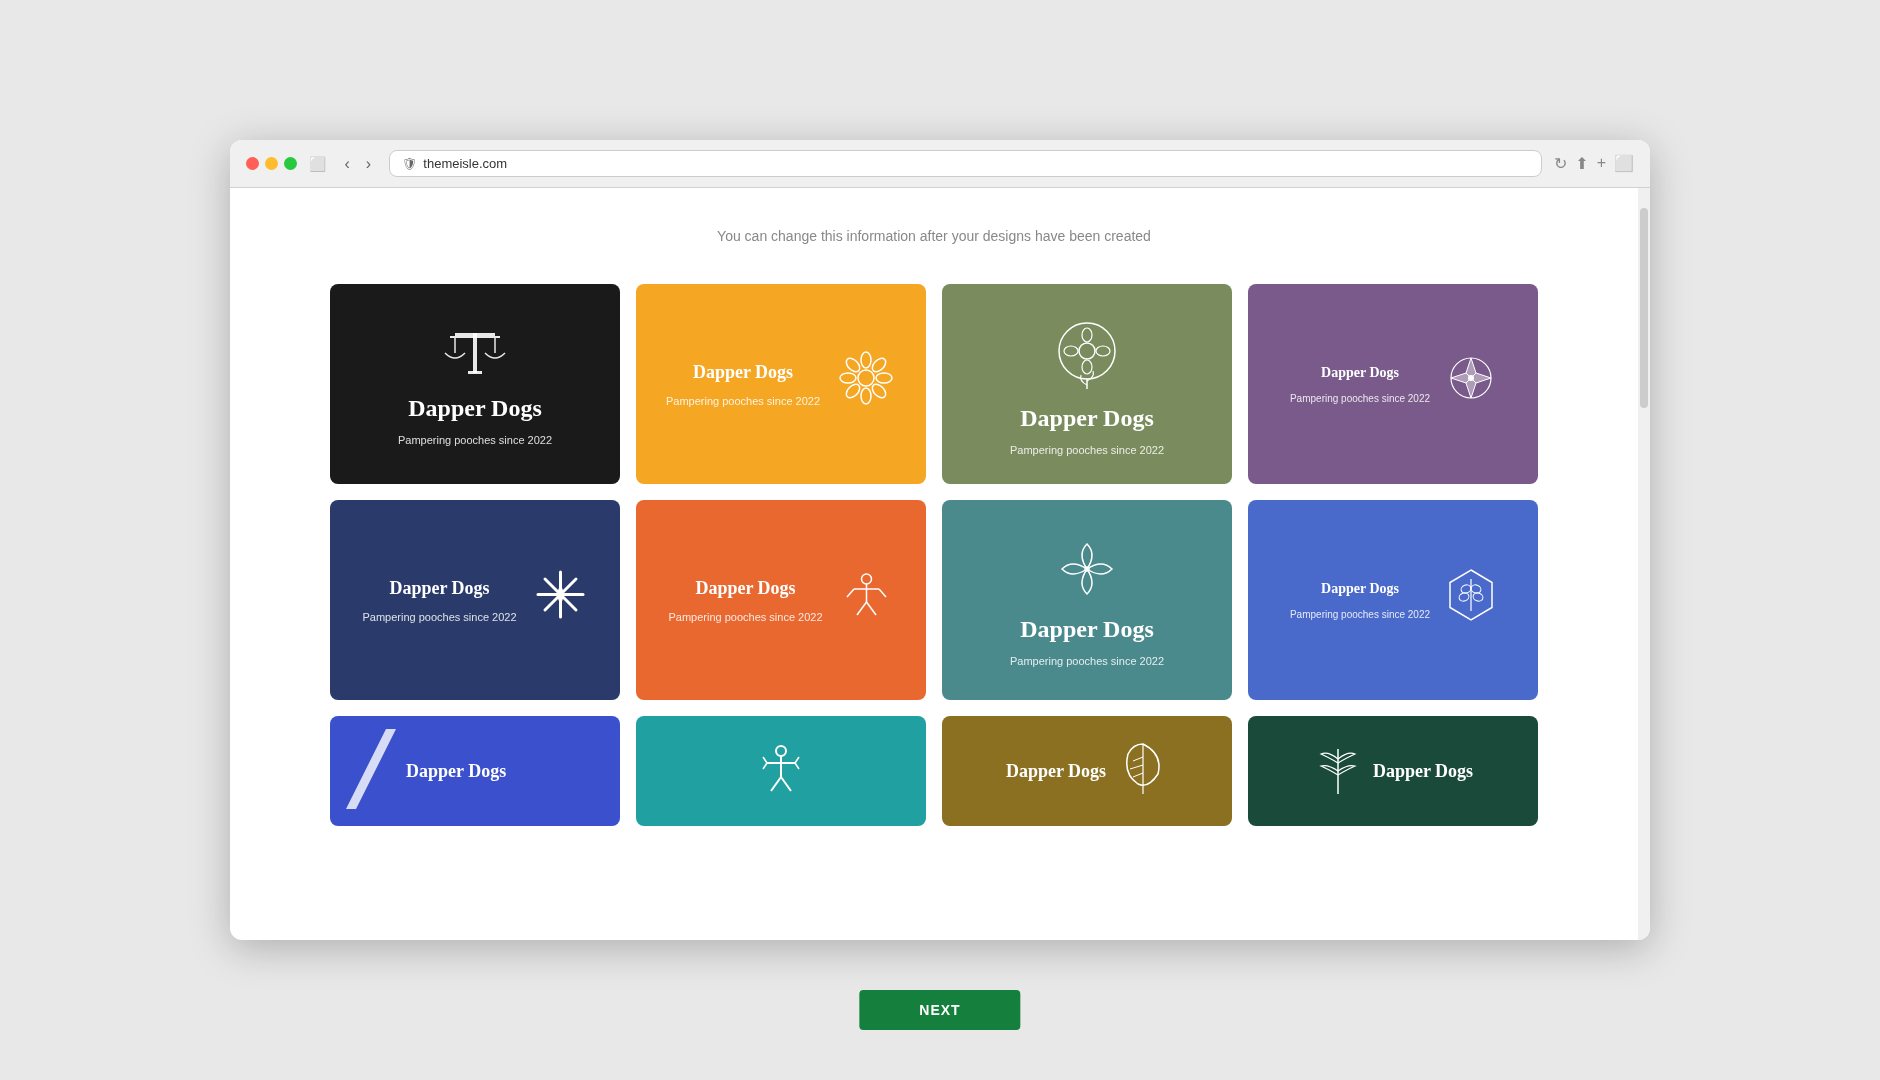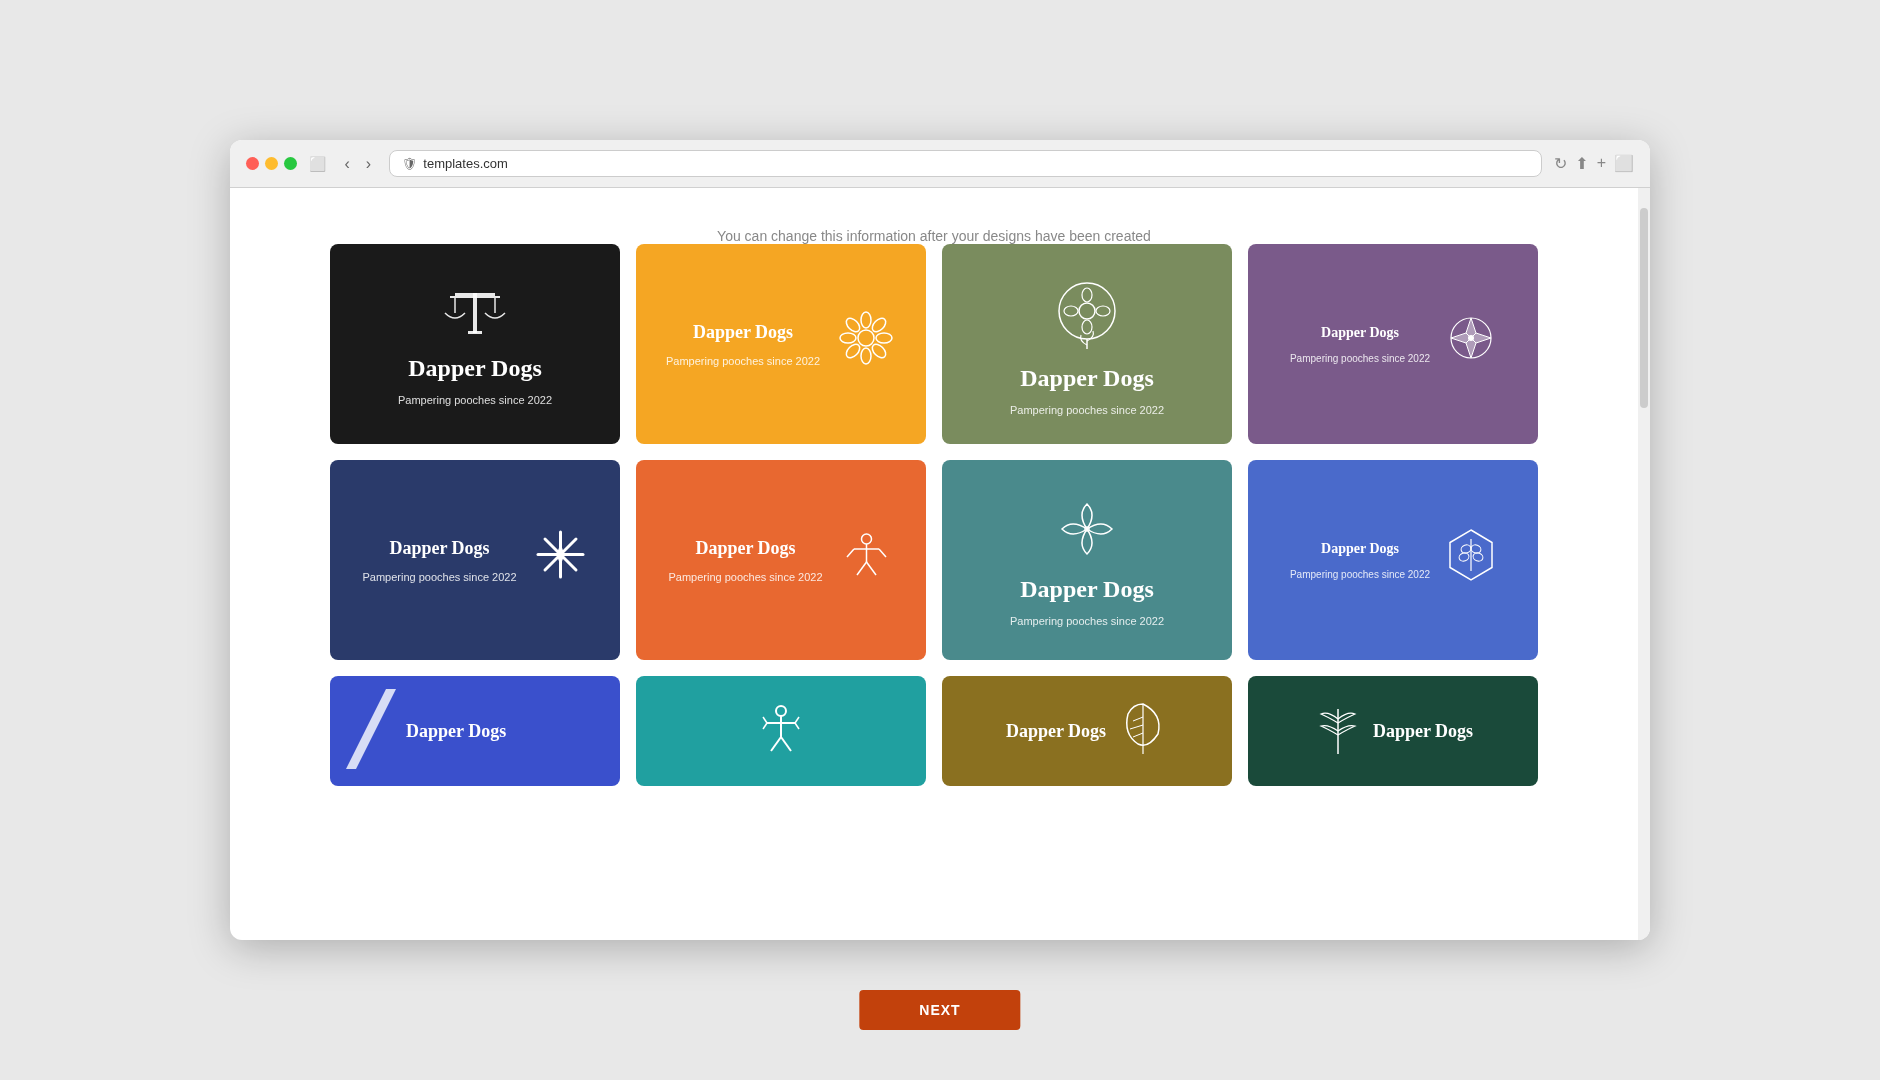--- a/index.html
+++ b/index.html
@@ -77,20 +77,21 @@
       text-align: center;
       font-size: 32px;
       font-weight: 700;
       color: #1a3a5c;
       margin-bottom: 10px;
     }
     .page-subtitle {
       text-align: center;
       font-size: 14px;
       color: #888;
+      margin-bottom: 40px;
     }
     .logo-grid {
       display: grid;
       grid-template-columns: repeat(4, 1fr);
       gap: 16px;
     }
     .logo-card {
       border-radius: 8px;
       height: 200px;
       display: flex;
@@ -175,21 +176,21 @@
       left: 2px;
     }
     
     .next-btn-container {
       position: fixed;
       bottom: 50px;
       left: 50%;
       transform: translateX(-50%);
     }
     .next-btn {
-      background: #c2410c;
+      background: #15803d;
       color: #fff;
       border: none;
       padding: 12px 60px;
       font-size: 14px;
       font-weight: 600;
       letter-spacing: 1px;
       border-radius: 4px;
       cursor: pointer;
     }
     
@@ -222,21 +223,21 @@
     </div>
     <div class="nav-buttons">
       <span class="sidebar-icon">⬜</span>
     </div>
     <div class="nav-buttons">
       <button class="nav-btn">‹</button>
       <button class="nav-btn">›</button>
     </div>
     <div class="address-bar">
       <span class="address-bar-icon">🛡</span>
-      <span>templates.com</span>
+      <span>themeisle.com</span>
     </div>
     <div class="browser-actions">
       <span>↻</span>
       <span>⬆</span>
       <span>+</span>
       <span>⬜</span>
     </div>
   </div>
 
   <div class="scrollbar-area">

